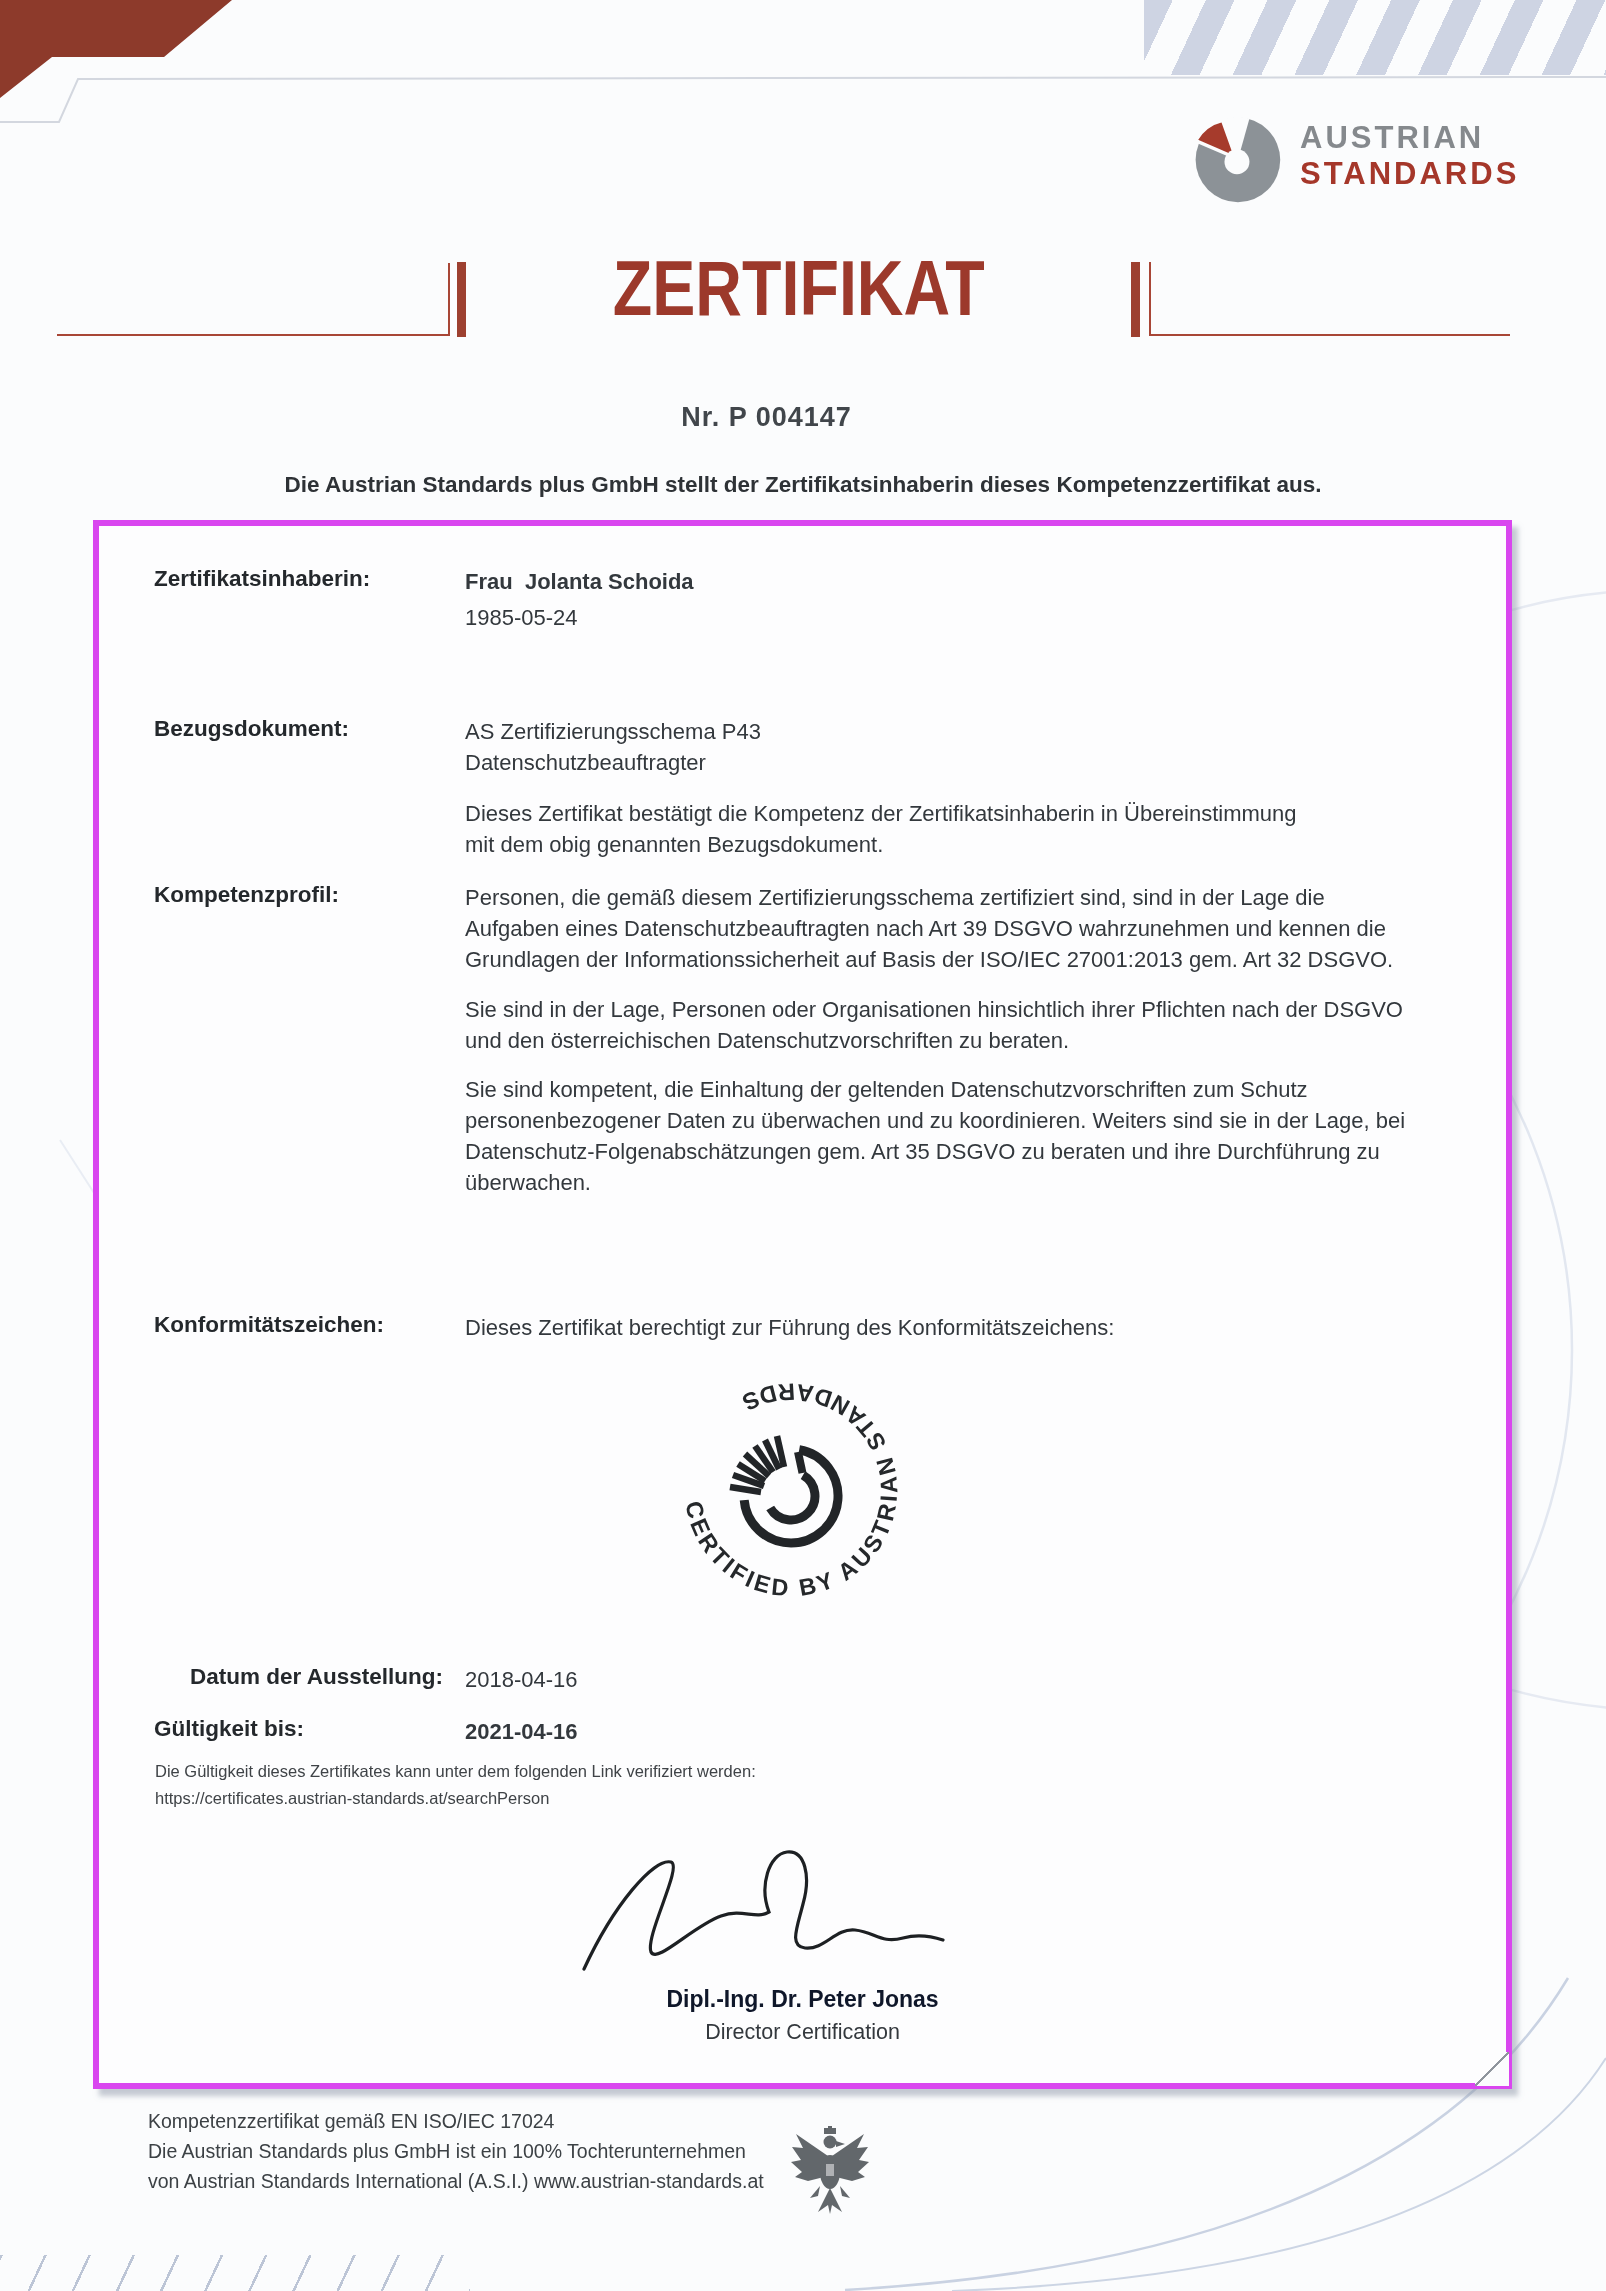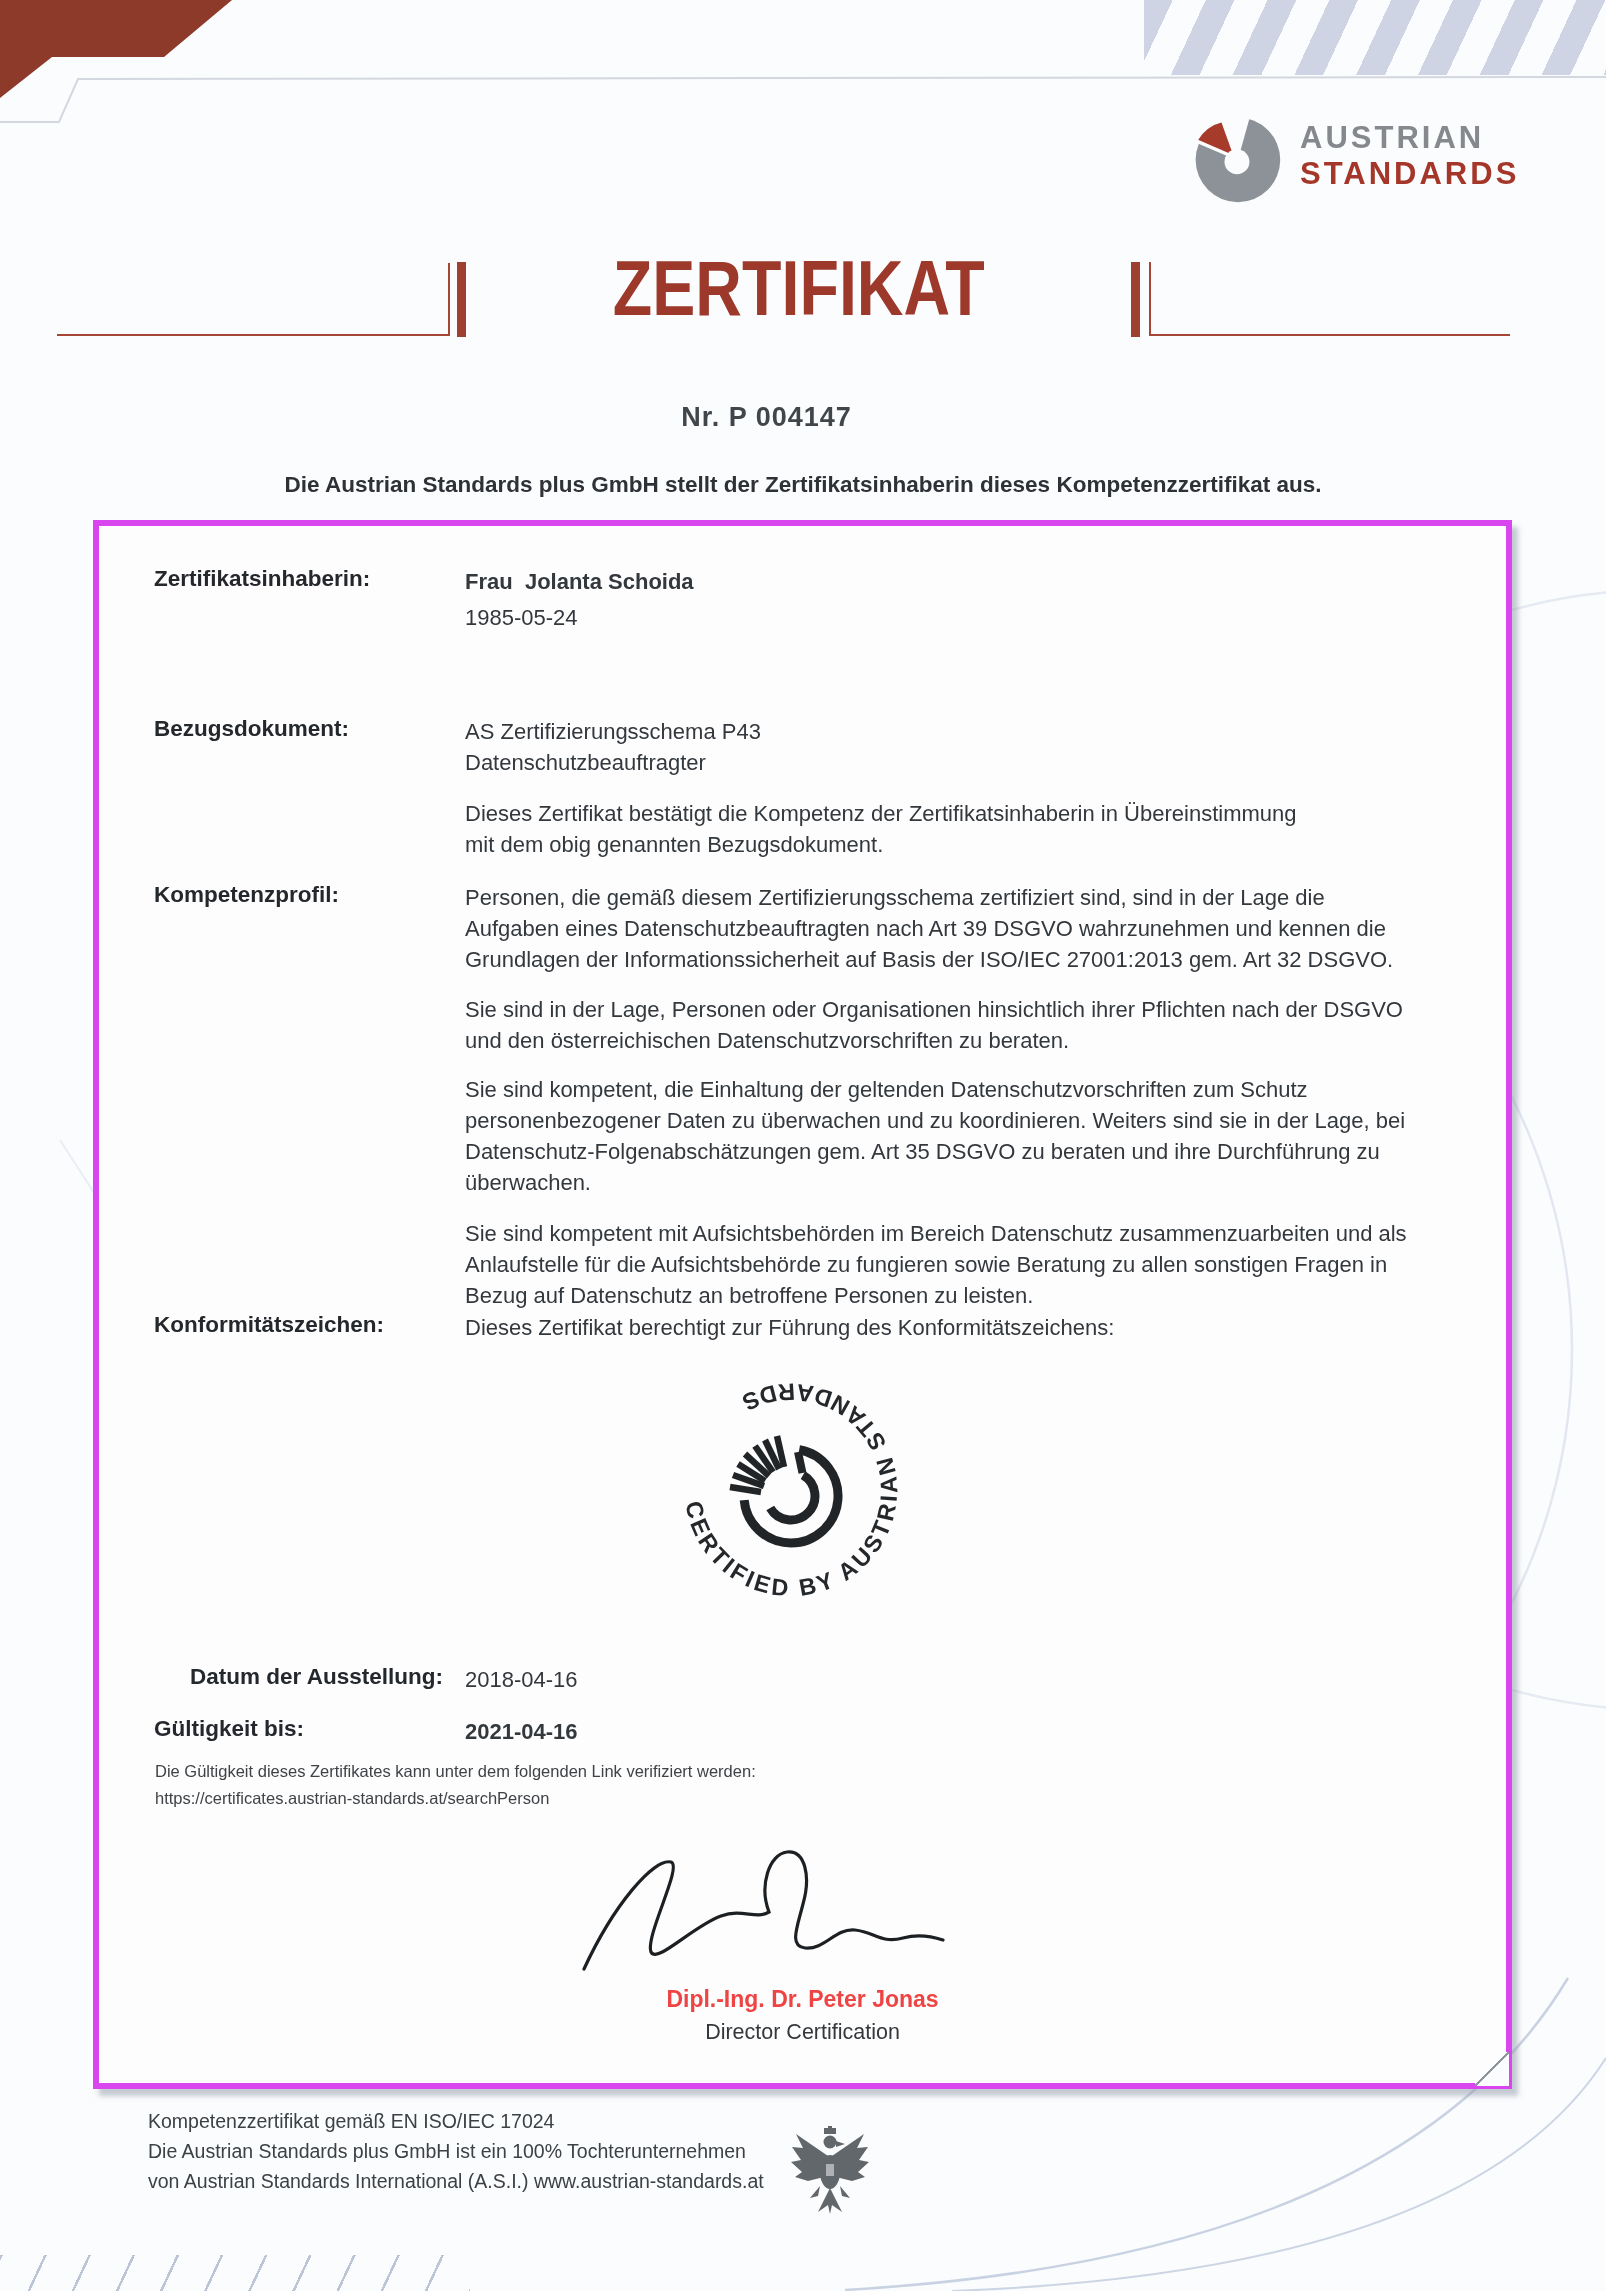--- a/index.html
+++ b/index.html
@@ -52,21 +52,21 @@
   .chamfer{
     position:absolute; right:-3px; bottom:-3px; width:34px; height:34px;
     background:linear-gradient(135deg,#fdfdfe 0 calc(50% - 1px), #8f959d calc(50% - 1px) calc(50% + 1px), #fbfcfd calc(50% + 1px) 100%);
   }
   .lbl{position:absolute; left:55px; font-size:22.5px; font-weight:bold; color:#24282c; white-space:nowrap;}
   .val{position:absolute; left:366px; width:1000px; font-size:22px; color:#33383d; line-height:31px;}
   .pre{white-space:pre-line;}
   .name{font-weight:bold; white-space:pre-wrap;}
   .small{font-size:16.5px; line-height:27px; color:#3f4347; left:56px; width:900px;}
   .sig-name{position:absolute; left:0; right:0; top:1460px; text-align:center;
-    font-size:23px; font-weight:bold; color:#ef4444;}
+    font-size:23px; font-weight:bold; color:#0f172a;}
   .sig-role{position:absolute; left:0; right:0; top:1494px; text-align:center;
     font-size:21.5px; color:#33383d;}
 
   
   .footer{position:absolute; left:148px; top:2106px; font-size:19.5px; line-height:30px; color:#3c4145;}
 </style>
 </head>
 <body>
 
 <div class="page">
@@ -130,23 +130,20 @@
     <div class="lbl" style="top:356px;">Kompetenzprofil:</div>
     <div class="val pre" style="top:356px;">Personen, die gemäß diesem Zertifizierungsschema zertifiziert sind, sind in der Lage die
 Aufgaben eines Datenschutzbeauftragten nach Art 39 DSGVO wahrzunehmen und kennen die
 Grundlagen der Informationssicherheit auf Basis der ISO/IEC 27001:2013 gem. Art 32 DSGVO.</div>
     <div class="val pre" style="top:468px;">Sie sind in der Lage, Personen oder Organisationen hinsichtlich ihrer Pflichten nach der DSGVO
 und den österreichischen Datenschutzvorschriften zu beraten.</div>
     <div class="val pre" style="top:548px;">Sie sind kompetent, die Einhaltung der geltenden Datenschutzvorschriften zum Schutz
 personenbezogener Daten zu überwachen und zu koordinieren. Weiters sind sie in der Lage, bei
 Datenschutz-Folgenabschätzungen gem. Art 35 DSGVO zu beraten und ihre Durchführung zu
 überwachen.</div>
-    <div class="val pre" style="top:692px;">Sie sind kompetent mit Aufsichtsbehörden im Bereich Datenschutz zusammenzuarbeiten und als
-Anlaufstelle für die Aufsichtsbehörde zu fungieren sowie Beratung zu allen sonstigen Fragen in
-Bezug auf Datenschutz an betroffene Personen zu leisten.</div>
 
     <div class="lbl" style="top:786px;">Konformitätszeichen:</div>
     <div class="val" style="top:786px;">Dieses Zertifikat berechtigt zur Führung des Konformitätszeichens:</div>
 
     <svg class="abs" style="left:560px; top:832px;" width="265" height="265" viewBox="0 0 265 265">
       <defs>
         <path id="sealcircle" d="M 26 132 A 106 106 0 1 0 238 132 A 106 106 0 1 0 26 132" fill="none"></path>
       </defs>
       <text font-family="Liberation Sans, sans-serif" font-size="23.5" font-weight="bold" letter-spacing="3.2" fill="#25282b">
         <textPath href="#sealcircle" startOffset="2%">CERTIFIED BY AUSTRIAN STANDARDS</textPath>

